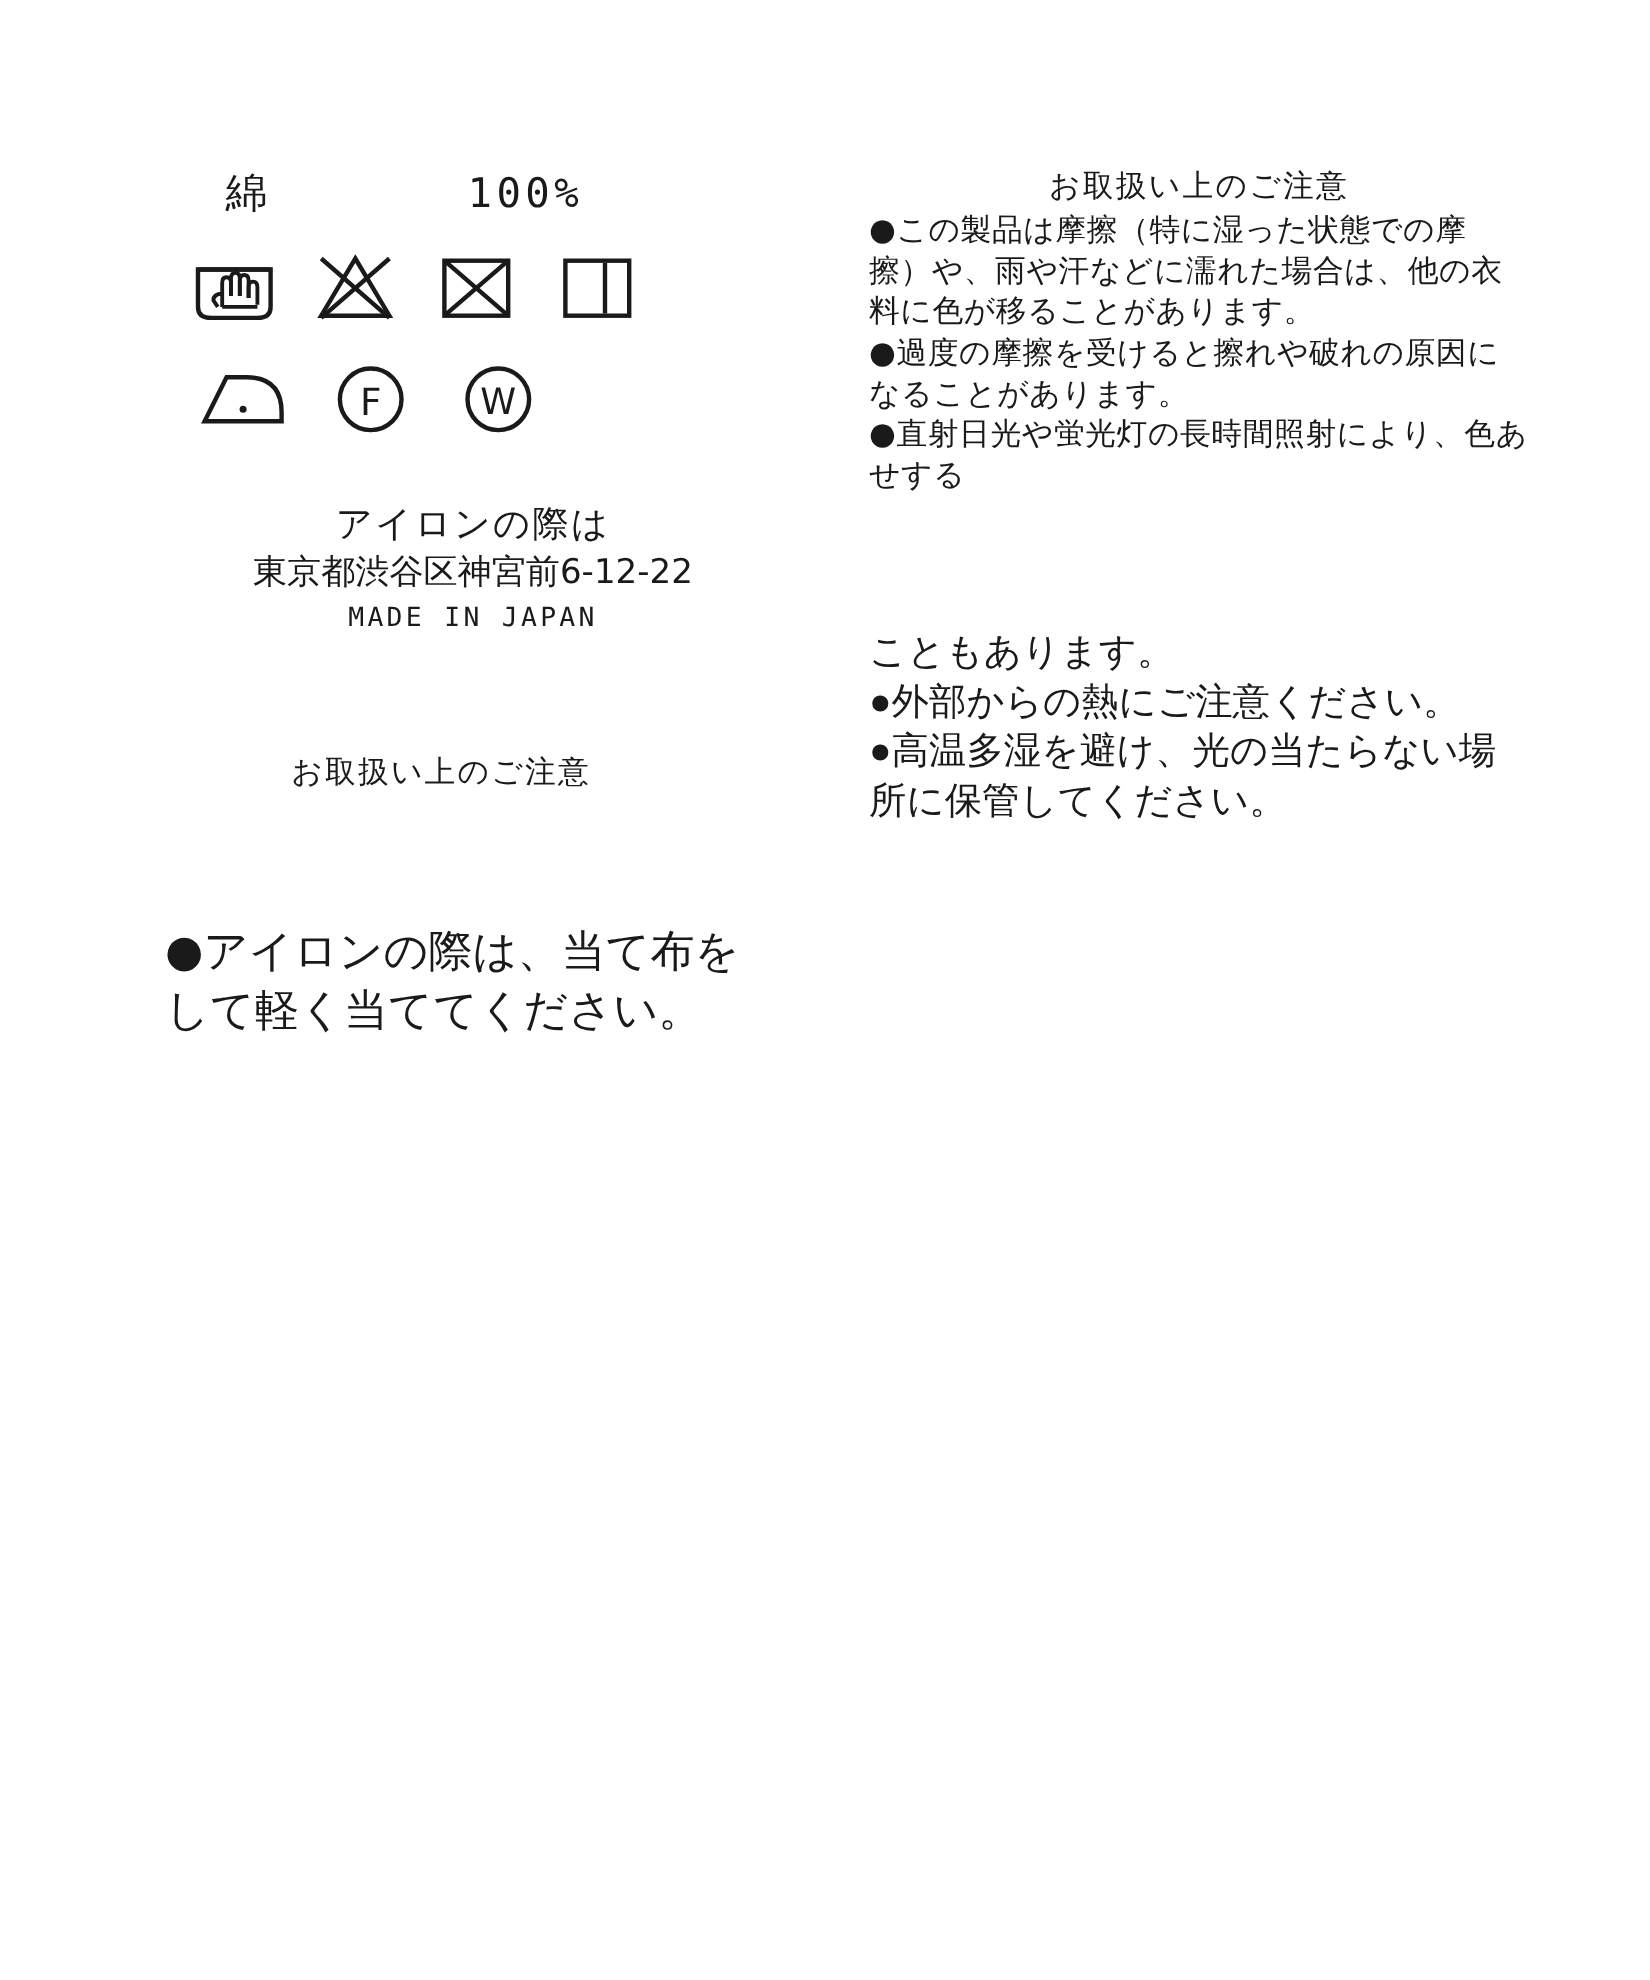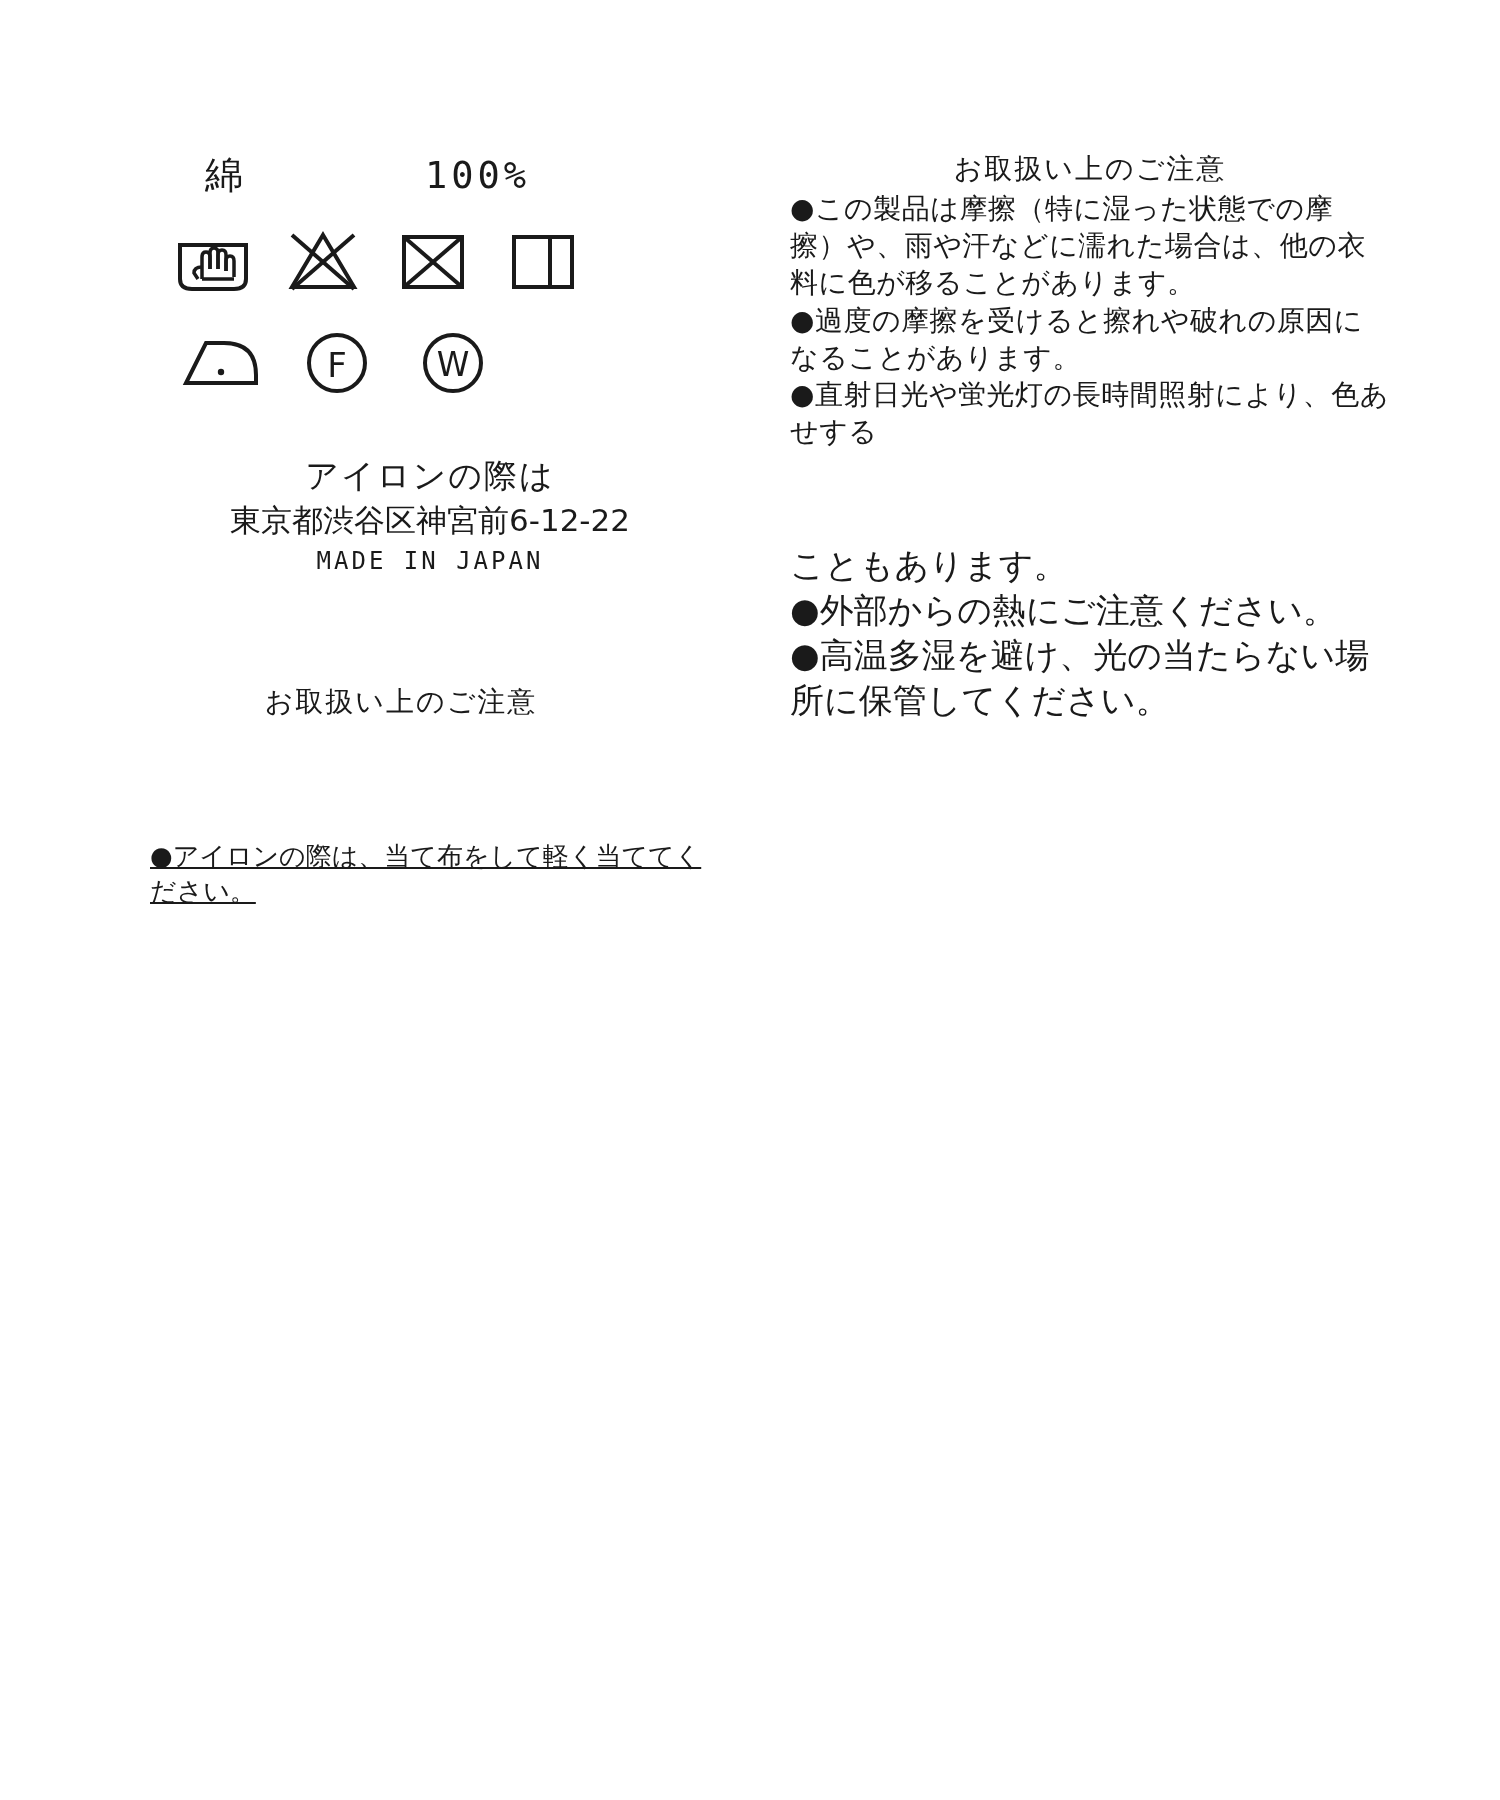--- a/index.html
+++ b/index.html
@@ -113,35 +113,35 @@
     margin-top: 105px;
     width: 520px;
   }
   .left-notice .notice-title {
     margin-left: -18px;
   }
 
   .left-notice-2 {
     margin-top: 118px;
     width: 560px;
-    font-size: 26px;
+    font-size: 40px;
     line-height: 1.33;
     white-space: pre-wrap;
-    text-decoration: underline;
   }
 
   .right-notice .notice-title {
     text-align: center;
     margin-bottom: 2px;
   }
   .right-notice-2 {
-    margin-top: 92px;
+    margin-top: 120px;
     font-size: 34px;
     line-height: 1.33;
     white-space: pre-wrap;
+    font-family: Liberation Serif, serif;
   }
 </style>
 </head>
 <body>
 
 <div class="page">
 
   <div class="col-left">
 
     <div class="composition">

